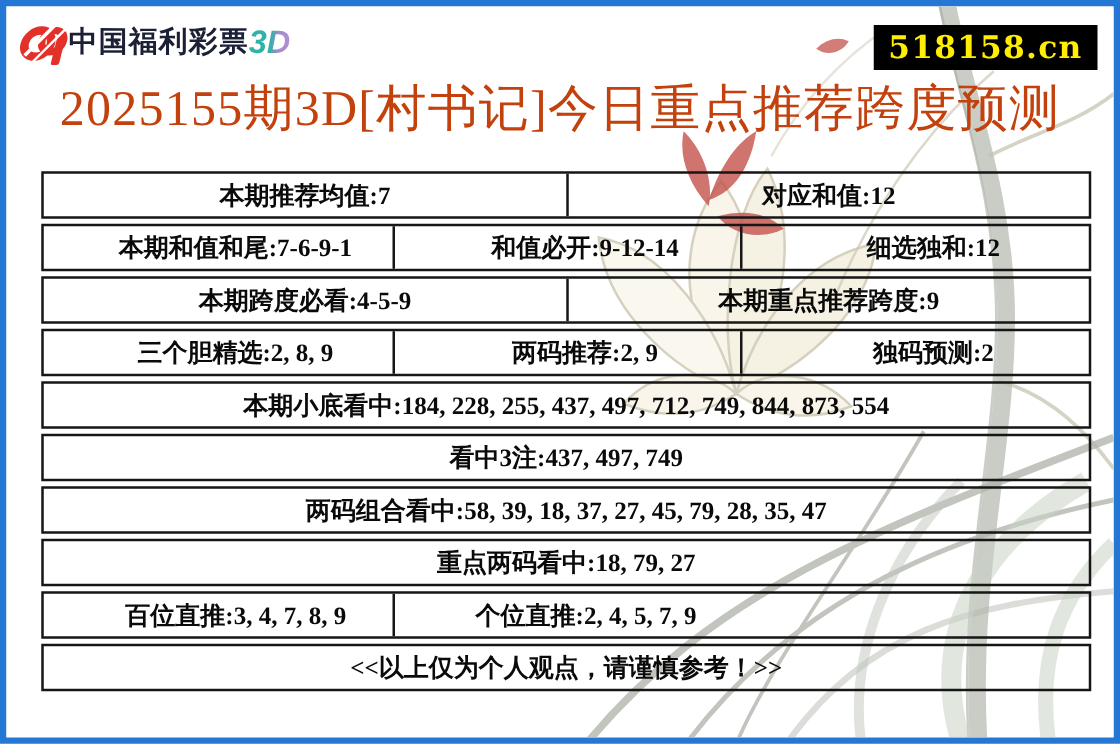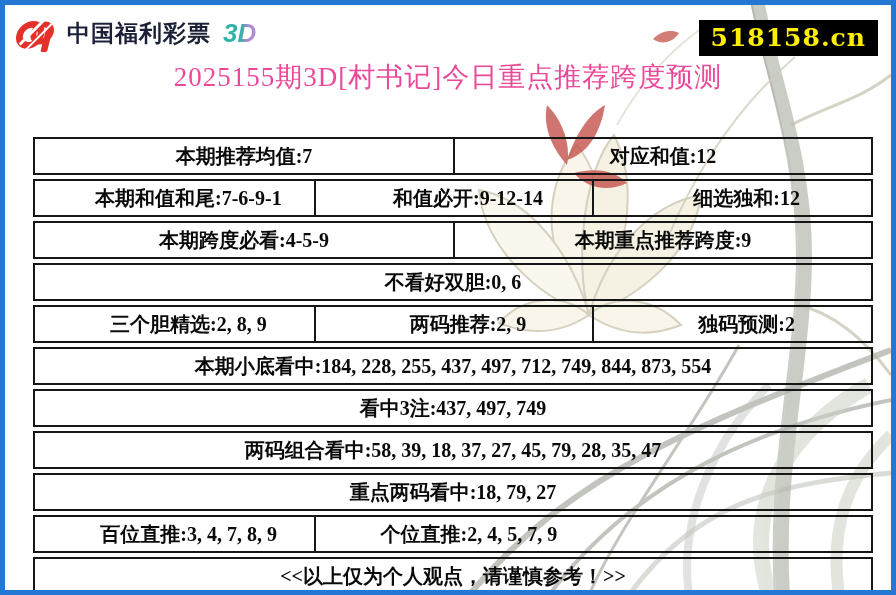--- a/index.html
+++ b/index.html
@@ -12,43 +12,43 @@
     font-family:"Liberation Serif","DejaVu Serif",serif;
   }
   
   .art {
     position:absolute; top:0; right:0; width:452px; height:585px;
     z-index:0; pointer-events:none;
   }
   
   .logo {
     position:absolute; top:7px; left:10px; z-index:2;
-    display:flex; align-items:center; gap:12px;
+    display:flex; align-items:center; gap:0;
     font-family:"Liberation Sans","DejaVu Sans",sans-serif;
   }
   .logo-mark { width:40px; height:42px; display:block; }
   .brand-name {
     font-size:23px; font-weight:800; color:#1b2036; letter-spacing:1px;
   }
   .brand-3d {
     font-size:26px; font-weight:800; font-style:italic; padding-right:6px;
     background:linear-gradient(95deg,#2fb3a7 0%,#2fb3a7 45%,#a987cd 60%,#b49bd6 100%);
     -webkit-background-clip:text; background-clip:text; color:transparent;
   }
   .badge {
     position:absolute; top:15px; right:13px; z-index:2;
     background:#000000; color:#ffee00;
     font-family:"DejaVu Serif","Liberation Serif",serif;
     font-size:25px; font-weight:700; letter-spacing:1px;
     padding:3px 12px 4px 12px;
   }
   .page-title {
     position:absolute; top:54px; left:0; width:100%; z-index:1;
-    text-align:center; font-size:27px; font-weight:500;
-    color:#ec4899; letter-spacing:1px; white-space:nowrap;
+    text-align:center; font-size:40px; font-weight:500;
+    color:#c2410c; letter-spacing:1px; white-space:nowrap;
   }
   
   .ptable { position:absolute; top:132px; left:28px; width:840px; z-index:1; }
   .row {
     display:flex; height:38px; margin-bottom:4px;
     border:2px solid #161616; background:transparent;
   }
   .cell {
     display:flex; align-items:center; justify-content:center;
     font-size:20px; font-weight:700; color:#0a0a0a;
@@ -128,23 +128,20 @@
   <div class="row">
     <div class="cell w33">本期和值和尾:7-6-9-1</div>
     <div class="cell w33">和值必开:9-12-14</div>
     <div class="cell w33">细选独和:12</div>
   </div>
   <div class="row">
     <div class="cell w50">本期跨度必看:4-5-9</div>
     <div class="cell w50">本期重点推荐跨度:9</div>
   </div>
   <div class="row">
-    <div class="cell w100">不看好双胆:0, 6</div>
-  </div>
-  <div class="row">
     <div class="cell w33">三个胆精选:2, 8, 9</div>
     <div class="cell w33">两码推荐:2, 9</div>
     <div class="cell w33">独码预测:2</div>
   </div>
   <div class="row">
     <div class="cell w100">本期小底看中:184, 228, 255, 437, 497, 712, 749, 844, 873, 554</div>
   </div>
   <div class="row">
     <div class="cell w100">看中3注:437, 497, 749</div>
   </div>

